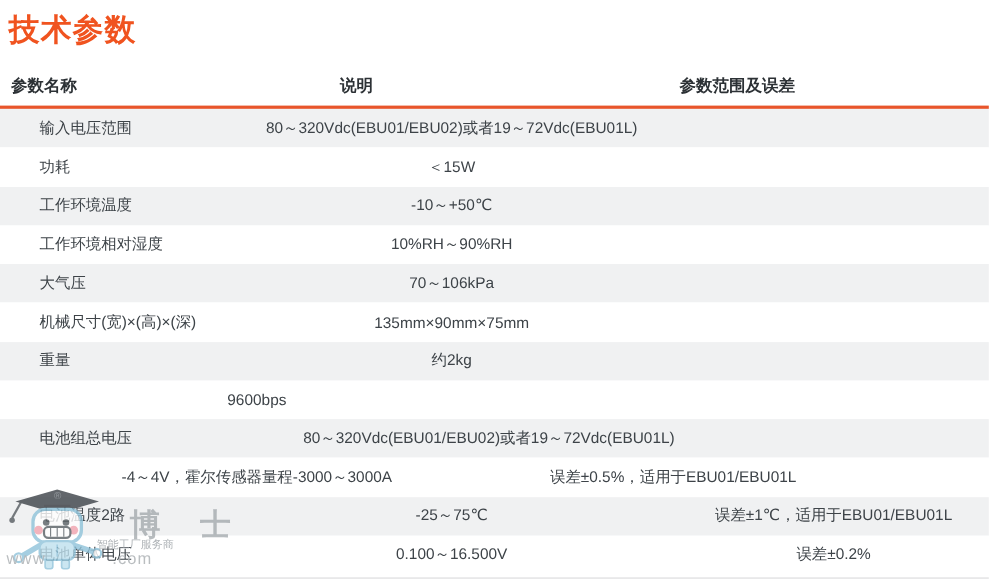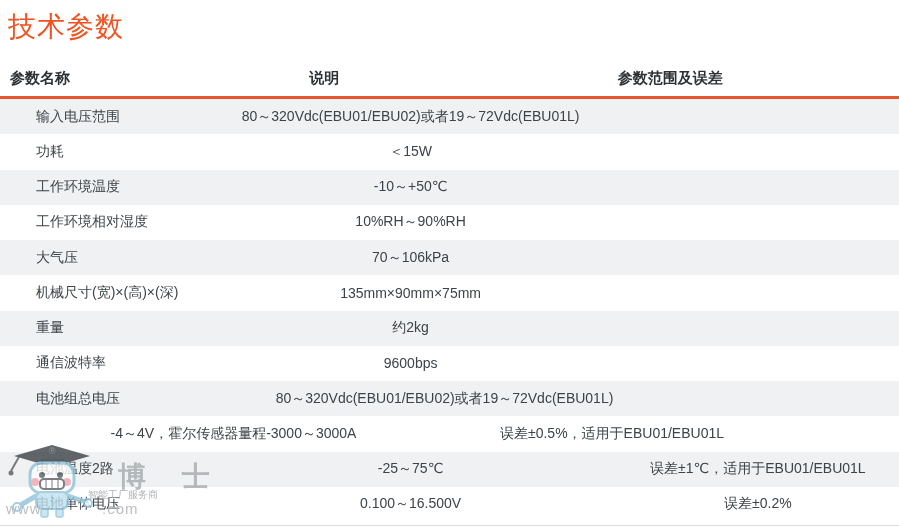--- a/index.html
+++ b/index.html
@@ -4,21 +4,21 @@
 <style>
   html,body{margin:0;padding:0;}
   body{
     width:899px;height:528px;position:relative;overflow:hidden;
     background:#ffffff;
     font-family:"Liberation Sans","DejaVu Sans",sans-serif;
     color:#3d4348;
   }
   .page-title{
     position:absolute;left:8px;top:8px;
-    font-size:28px;font-weight:400;color:#f0531f;letter-spacing:1px;
+    font-size:28px;font-weight:700;color:#f0531f;letter-spacing:1px;
   }
   .table-wrap{position:absolute;left:0;top:60px;width:899px;}
   .hrow{display:flex;align-items:center;height:36px;padding-right:25px;}
   .hcell{font-size:15px;font-weight:700;color:#2c3135;}
   .c1{width:185px;text-align:left;padding-left:10px;box-sizing:border-box;}
   .c2{width:415px;text-align:center;}
   .c3{width:290px;text-align:center;}
   .orange-rule{height:3px;background:#e8552b;width:899px;}
   .row{display:flex;align-items:center;height:35.25px;padding-right:9px;}
   .row:nth-child(odd){background:#f0f1f2;}
@@ -84,21 +84,20 @@
     <div class="cell c3"></div>
   </div>
 
   <div class="row">
     <div class="cell c1">重量</div>
     <div class="cell c2">约2kg</div>
     <div class="cell c3"></div>
   </div>
 
   <div class="row">
-    <div class="cell c1">通信波特率</div>
     <div class="cell c2">9600bps</div>
     <div class="cell c3"></div>
   </div>
 
   <div class="row">
     <div class="cell c1">电池组总电压</div>
     <div class="cell c2">80～320Vdc(EBU01/EBU02)或者19～72Vdc(EBU01L)</div>
   </div>
 
   <div class="row">

